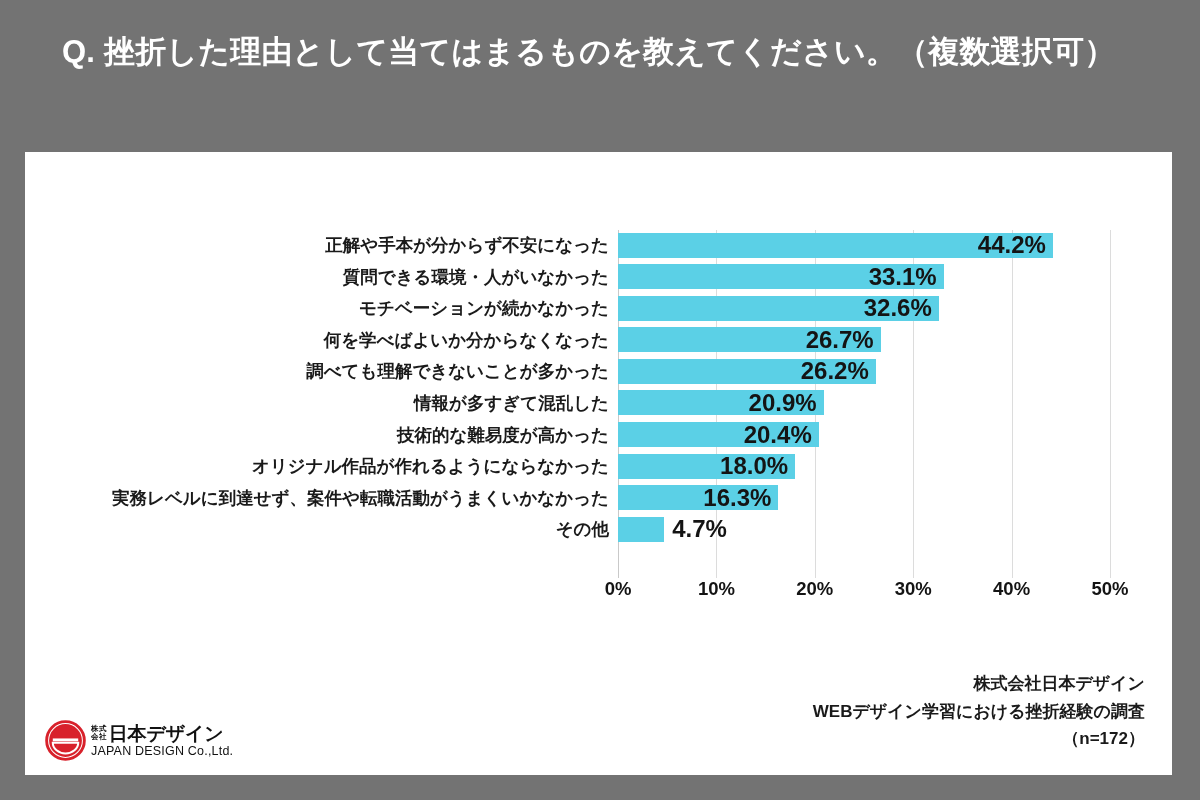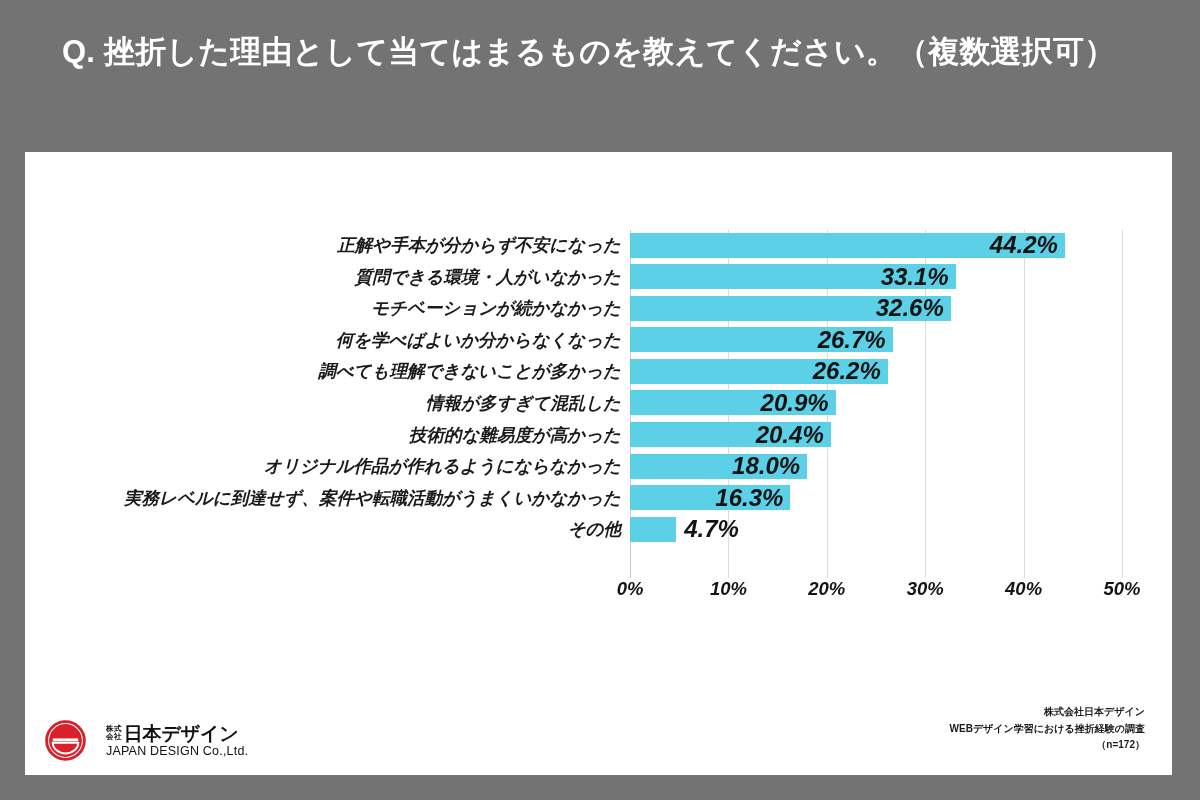--- a/index.html
+++ b/index.html
@@ -41,25 +41,24 @@
     left: 25px;
     top: 152px;
     width: 1147px;
     height: 623px;
     background: #FFFFFF;
   }
 
   
   #chart {
     position: absolute;
-    left: 12px;
+    left: 0px;
     top: 0px;
     width: 1022px;
     height: 623px;
-    font-style: italic;
   }
 
   
   #plot {
     position: absolute;
     left: 593px;
     top: 78px;
     width: 492px;
     height: 348px;
   }
@@ -144,33 +143,33 @@
     color: #141414;
     white-space: nowrap;
   }
 
   
   #footer-note {
     position: absolute;
     right: 27px;
     bottom: 22px;
     text-align: right;
-    font-size: 10px;
+    font-size: 17px;
     font-weight: bold;
     color: #1A1A1A;
     line-height: 1.62;
   }
 
   #logo {
     position: absolute;
     left: 20px;
     bottom: 14px;
     display: flex;
     align-items: center;
-    gap: 20px;
+    gap: 5px;
   }
   #logo-mark {
     width: 41px;
     height: 41px;
     flex: 0 0 auto;
   }
   #logo-text {
     display: flex;
     flex-direction: column;
     justify-content: center;

